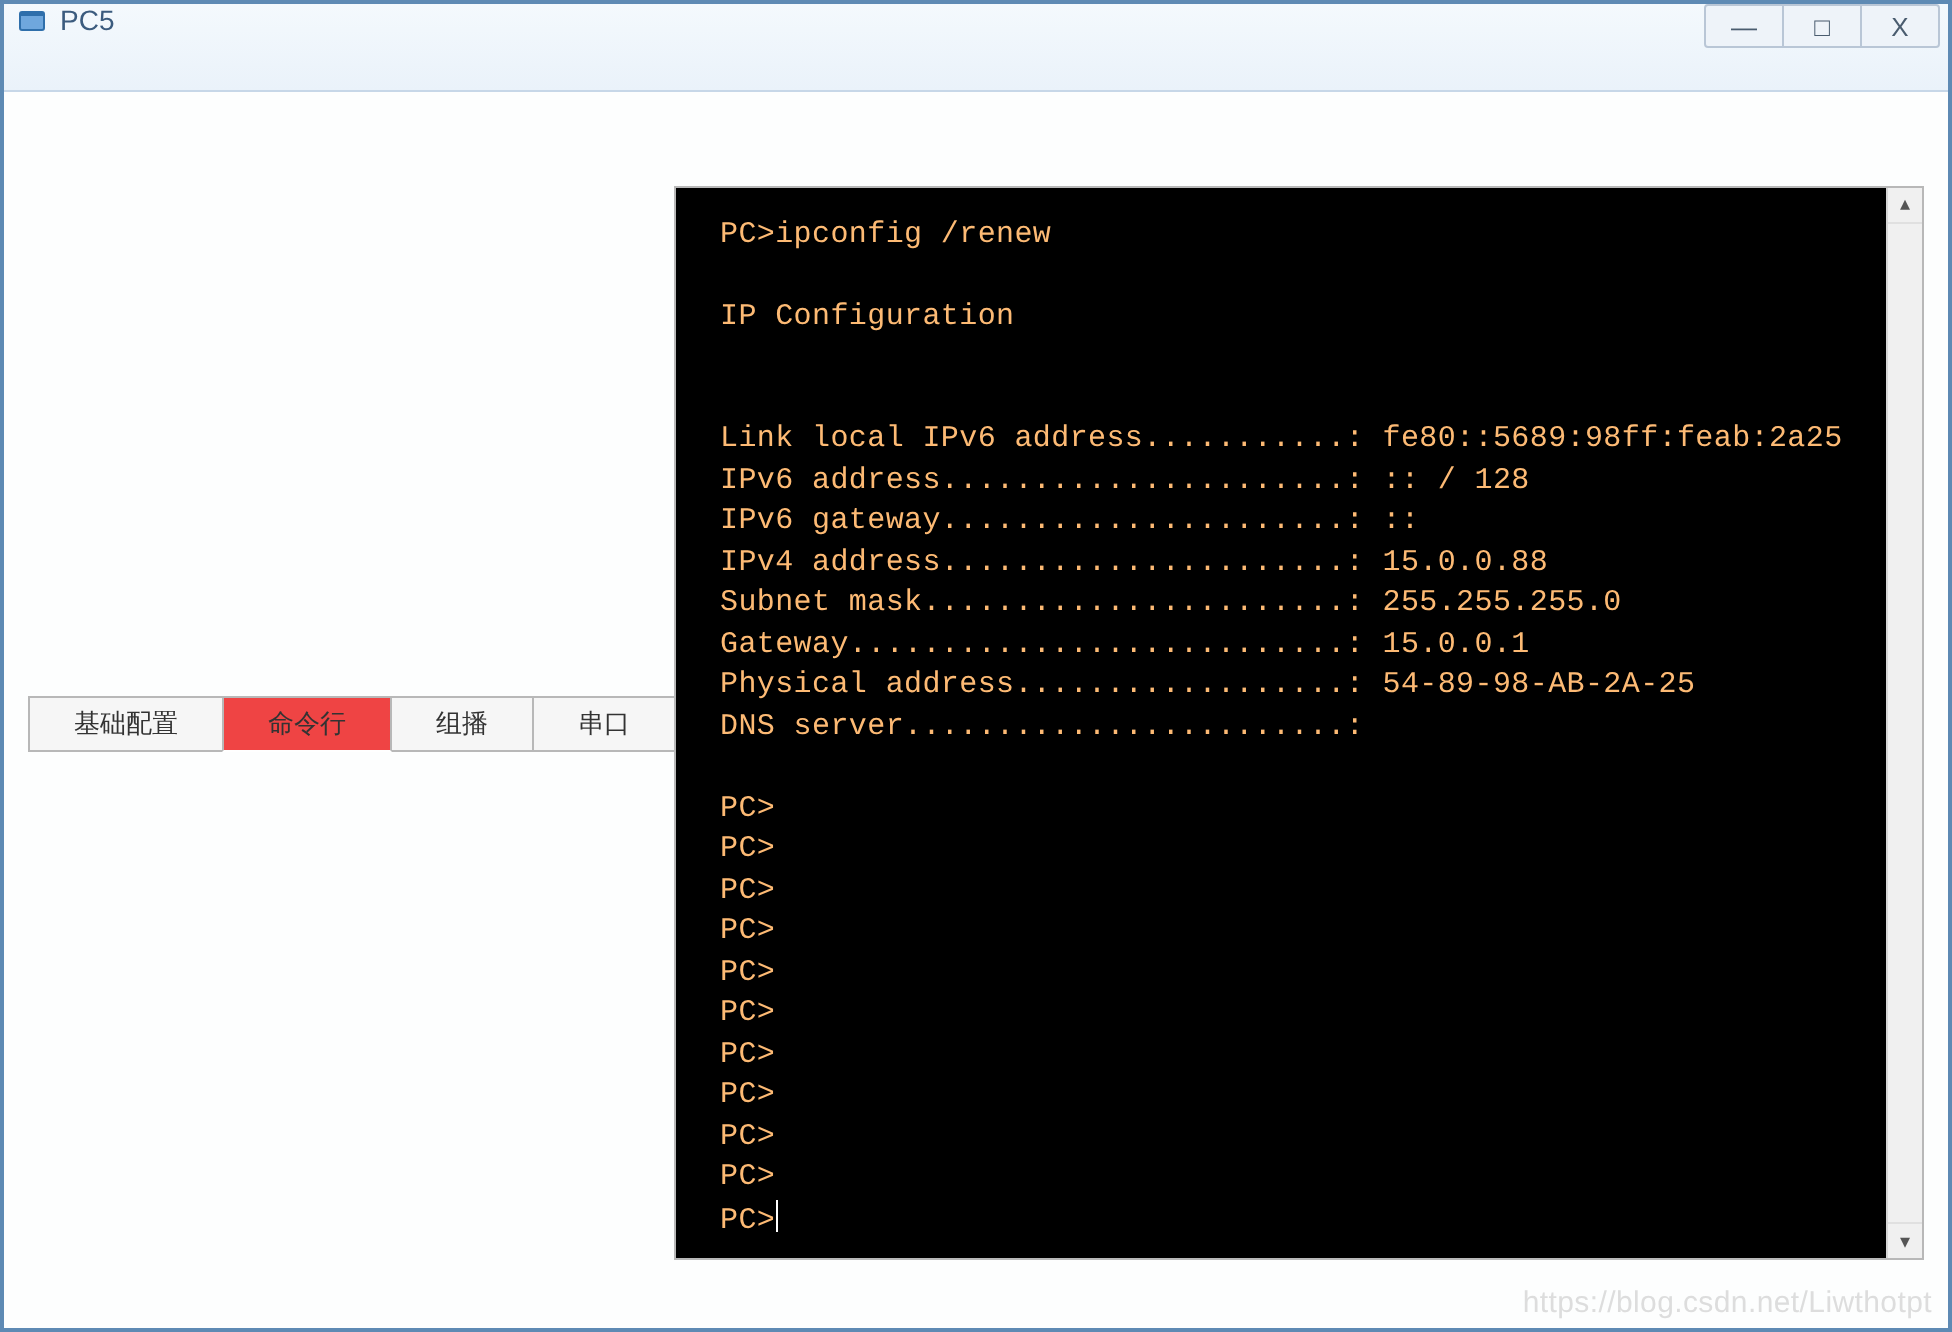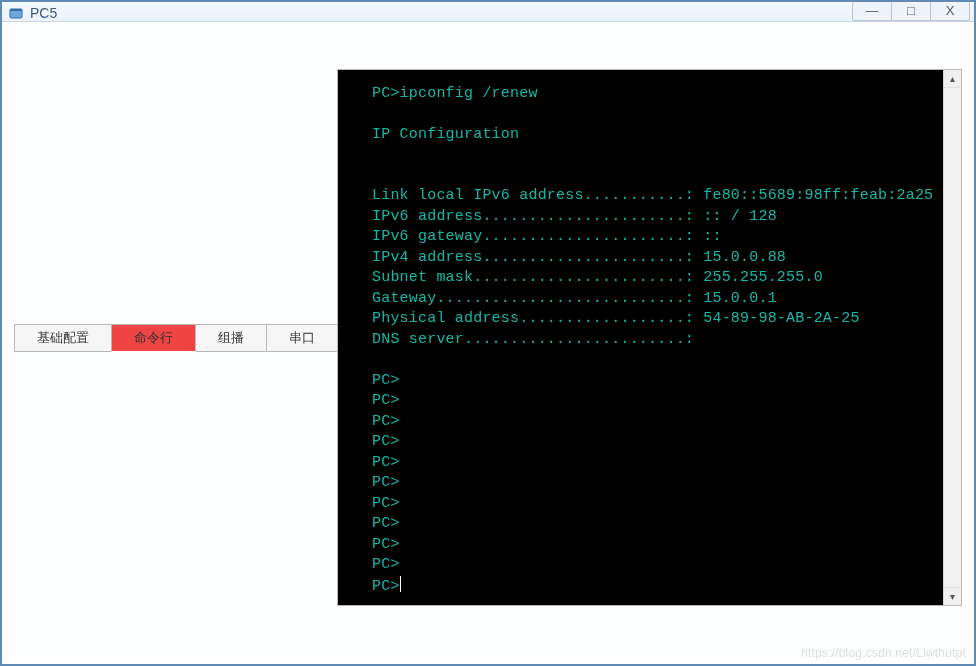--- a/index.html
+++ b/index.html
@@ -6,24 +6,24 @@
   body {
     font-family: "Microsoft YaHei", "Segoe UI", Tahoma, sans-serif;
     background: #ffffff;
     width: 976px;
     height: 666px;
     overflow: hidden;
     border: 2px solid #5e8ab4;
     position: relative;
   }
   .titlebar {
-    height: 20px;
+    height: 44px;
     background: linear-gradient(to bottom, #f4f9fd 0%, #eaf2fa 100%);
     display: flex;
-    align-items: flex-end;
+    align-items: flex-start;
     padding: 0 4px;
     border-bottom: 1px solid #c7d7e8;
   }
   .titlebar .app-icon {
     width: 16px; height: 16px;
     margin: 0 6px 0 2px;
     display: inline-flex;
     align-items: center;
     justify-content: center;
   }
@@ -89,29 +89,28 @@
     flex: 1;
     display: flex;
     border: 1px solid #b8b8b8;
     margin-top: -1px;
     background: #000;
     position: relative;
   }
   .terminal {
     flex: 1;
     background: #000;
-    color: #14b8a6;
+    color: #fdba74;
     font-family: Consolas, "Courier New", monospace;
     font-size: 15px;
     line-height: 20.5px;
     letter-spacing: 0.2px;
-    padding: 14px 8px 8px 4px;
+    padding: 14px 8px 8px 22px;
     white-space: pre;
     overflow: hidden;
-    margin-left: 30px;
   }
   .terminal .cursor {
     display: inline-block;
     width: 1px;
     height: 16px;
     background: #fff;
     vertical-align: -2px;
     margin-left: 0px;
   }
   .vscrollbar {
@@ -136,21 +135,21 @@
   .vscrollbar .sb-arrow.down {
     border-bottom: none;
     border-top: 1px solid #e0e0e0;
     margin-top: auto;
   }
   .watermark {
     position: absolute;
     right: 8px;
     bottom: 4px;
     color: rgba(160,160,160,0.35);
-    font-size: 12px;
+    font-size: 15px;
     font-family: Arial, sans-serif;
     pointer-events: none;
     letter-spacing: 0.2px;
   }
 </style>
 </head>
 <body>
 
 <div class="titlebar">
   <span class="app-icon">

